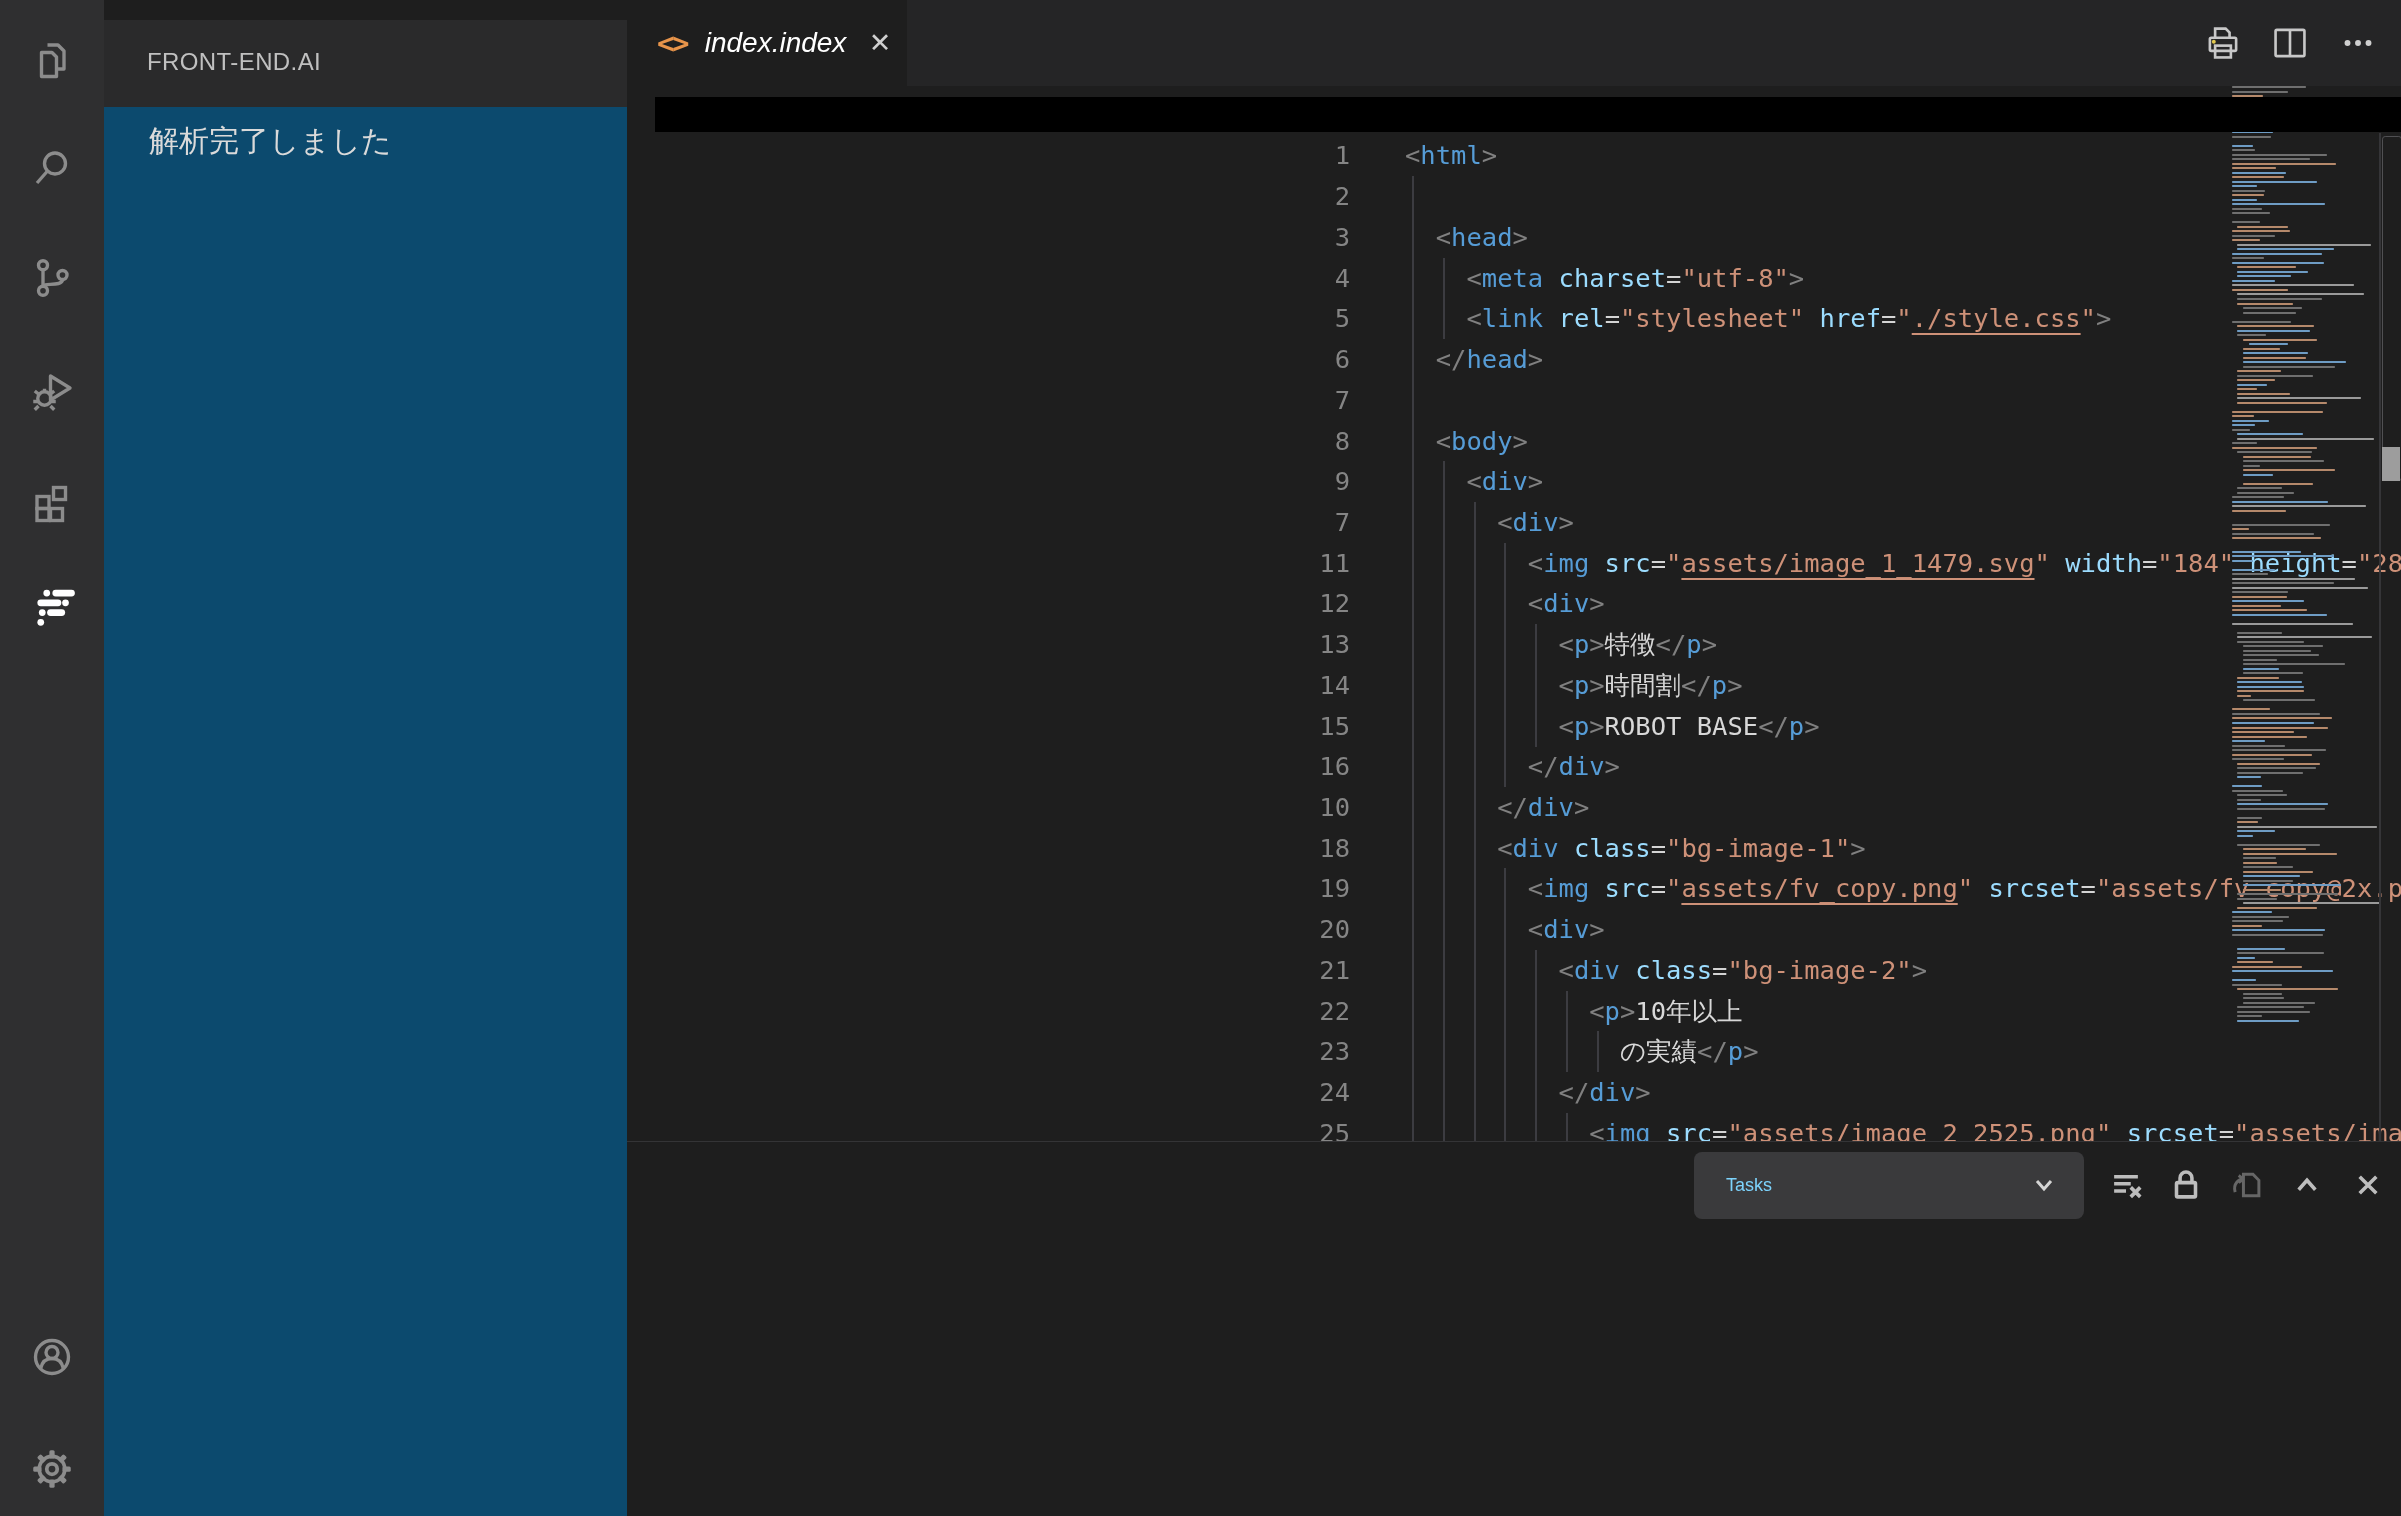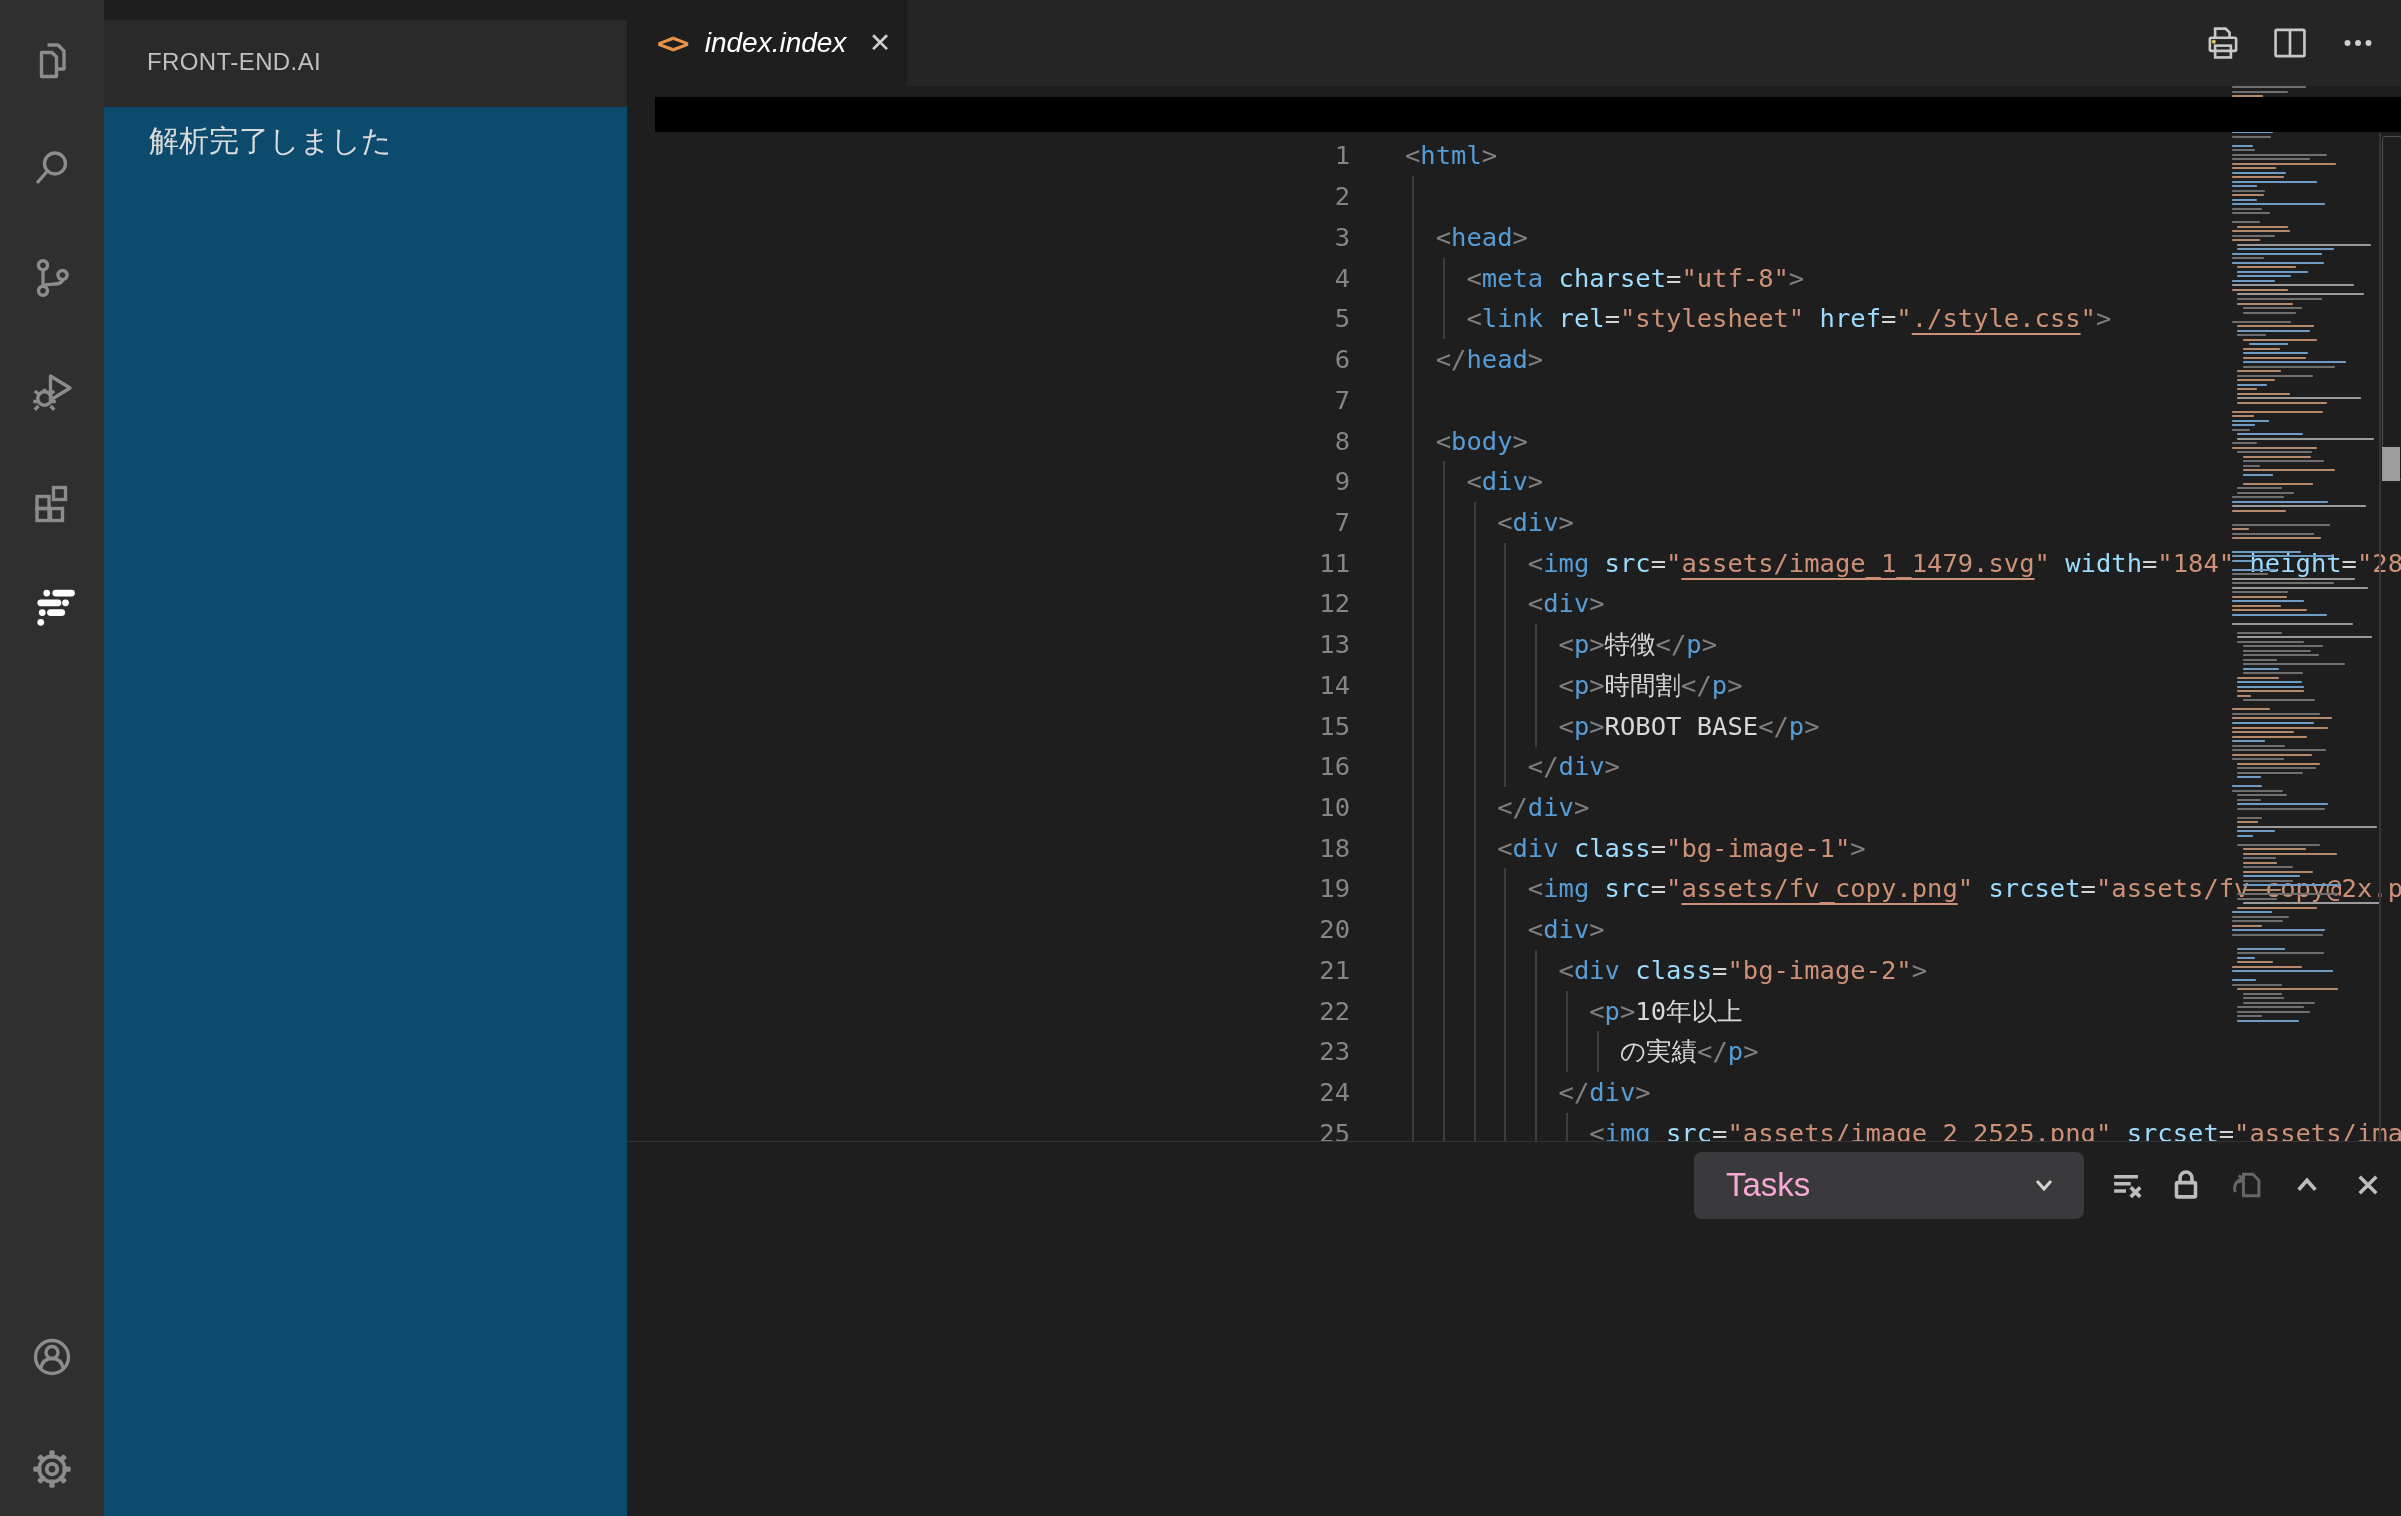--- a/index.html
+++ b/index.html
@@ -57,21 +57,21 @@
   
   .panel{position:absolute;left:627px;top:1141px;width:1774px;height:376px;background:#1e1e1e;
          border-top:1.6px solid #343436;}
   .panel-tabs{position:absolute;left:46px;top:14.4px;display:flex;gap:61px;align-items:center;height:61px;}
   .panel-tab{font-size:24px;letter-spacing:1.2px;color:#9a9a9a;cursor:pointer;padding-bottom:11.2px;
              border-bottom:2.4px solid transparent;}
   .panel-tab.active{color:#e7e7e7;border-bottom-color:#e7e7e7;}
   .panel-ellipsis{font-size:27px;color:#bdbdbd;letter-spacing:1.6px;cursor:pointer;padding-bottom:8px;}
   .channel-select{position:absolute;left:1067px;top:9.6px;width:390px;height:67px;background:#3a3a3c;
                   border-radius:8px;display:flex;align-items:center;cursor:pointer;}
-  .channel-value{margin-left:32px;font-size:33px;color:#f9a8d4;flex:1;}
+  .channel-value{margin-left:32px;font-size:18px;color:#7dd3fc;flex:1;}
   .channel-chevron{margin-right:24px;width:32px;height:32px;}
   .panel-actions{position:absolute;left:1480px;top:9.6px;height:67px;display:flex;align-items:center;gap:22.4px;}
   .panel-actions .picon{width:38px;height:38px;cursor:pointer;}
   .picon.dimmed{opacity:.45;}
 </style>
 </head>
 <body>
 
 <div class="app">
 

